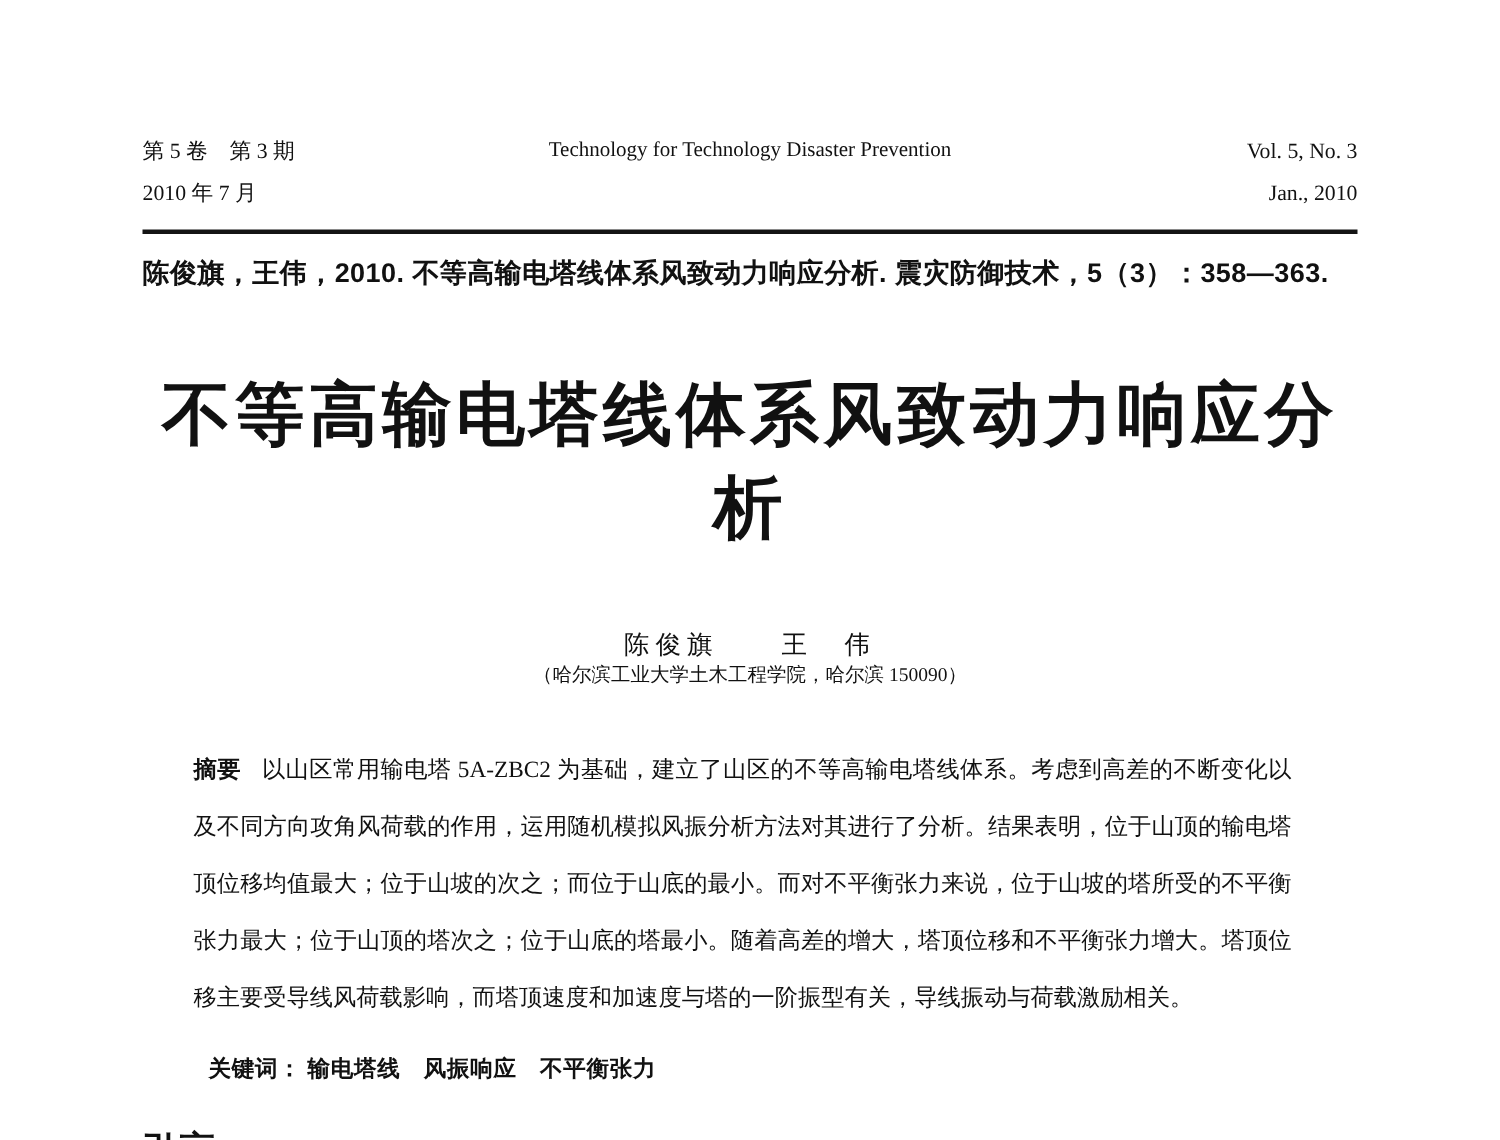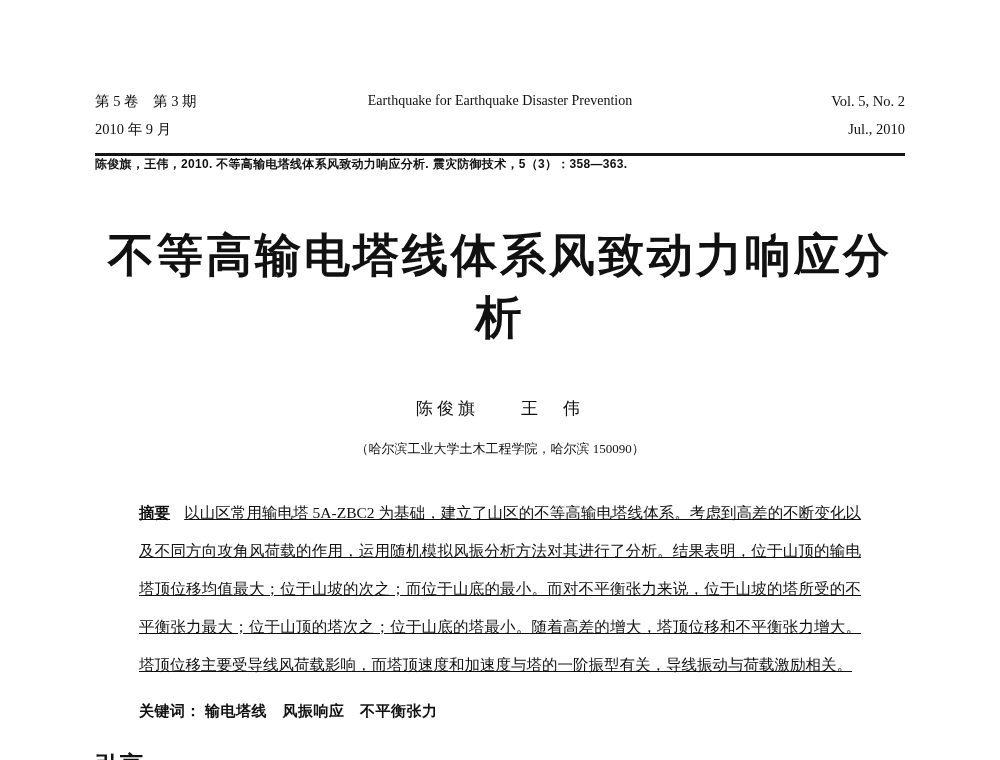--- a/index.html
+++ b/index.html
@@ -31,52 +31,51 @@
   .jheader .col-right  { width: 22%; text-align: right; }
   .jname-cn { font-size: 16px; letter-spacing: 2px; font-weight: 600; }
   .jname-en { font-size: 14px; }
   .header-rule {
     border: 0;
     border-top: 3.5px solid #141414;
     margin: 10px 0 0 0;
   }
   
   .citation {
-    font-size: 12px;
+    margin-top: 14px;
+    font-size: 18px;
     font-weight: 600;
     letter-spacing: 0.3px;
     font-family: "Liberation Sans", "DejaVu Sans", sans-serif;
   }
   
   .title {
     margin-top: 52px;
     text-align: center;
     font-size: 46px;
     font-weight: 700;
     letter-spacing: 3px;
     font-family: "Liberation Sans", "DejaVu Sans", sans-serif;
   }
   .authors {
     margin-top: 48px;
     text-align: center;
     font-size: 17px;
     letter-spacing: 4px;
   }
   .affiliation {
-    margin-top: 20px;
     text-align: center;
     font-size: 13px;
   }
   
   .abstract {
-    margin: 36px 44px 0 44px;
+    margin: 36px 44px 0 34px;
     font-size: 15.5px;
     line-height: 2.45;
     text-align: justify;
-    text-decoration: underline;
   }
   .abstract .label {
     font-weight: 700;
     font-family: "Liberation Sans", "DejaVu Sans", sans-serif;
     margin-right: 14px;
   }
   
   .keywords {
     margin: 18px 44px 0 44px;
     font-size: 15px;
@@ -95,28 +94,28 @@
   }
 </style>
 </head>
 <body>
 
 <div class="page">
 
   <div class="jheader">
     <div class="col-left">
       <div>第 5 卷　第 3 期</div>
-      <div>2010 年 9 月</div>
+      <div>2010 年 7 月</div>
     </div>
     <div class="col-center">
-      <div class="jname-en">Earthquake for Earthquake Disaster Prevention</div>
+      <div class="jname-en">Technology for Technology Disaster Prevention</div>
     </div>
     <div class="col-right">
-      <div>Vol. 5, No. 2</div>
-      <div>Jul., 2010</div>
+      <div>Vol. 5, No. 3</div>
+      <div>Jan., 2010</div>
     </div>
   </div>
 
   <hr class="header-rule">
 
   <div class="citation">陈俊旗，王伟，2010. 不等高输电塔线体系风致动力响应分析. 震灾防御技术，5（3）：358—363.</div>
 
   <h1 class="title">不等高输电塔线体系风致动力响应分析</h1>
 
   <div class="authors">陈俊旗　　王　伟</div>

